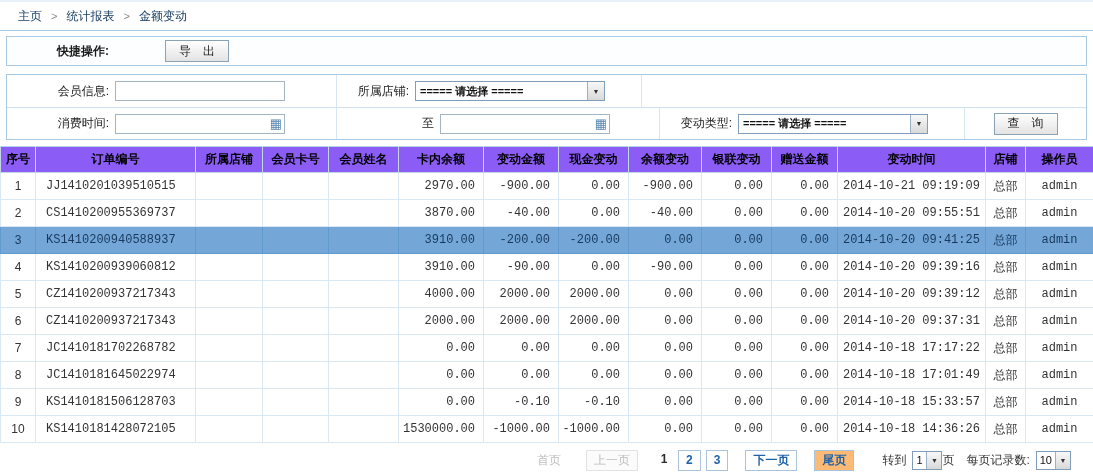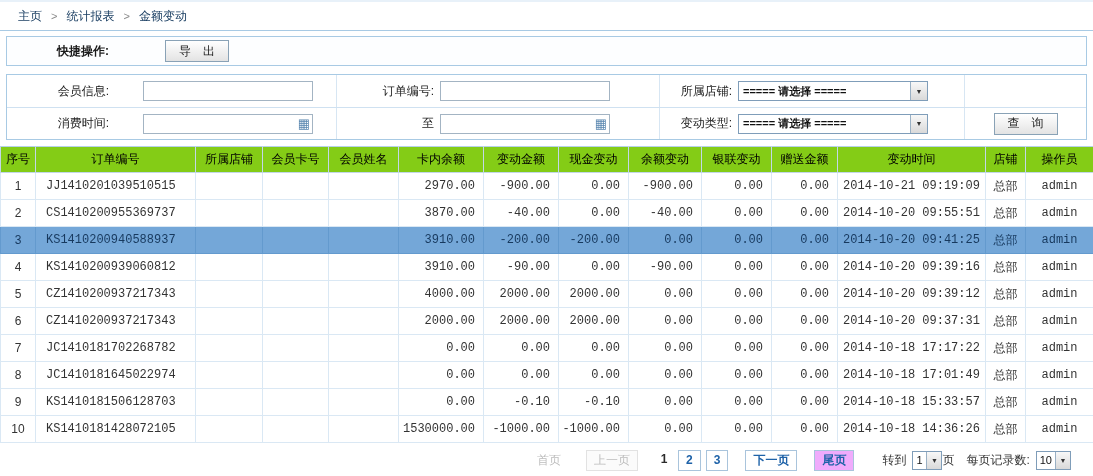--- a/index.html
+++ b/index.html
@@ -20,21 +20,21 @@
   .btn { border:1px solid #89a2b6; background:linear-gradient(#ffffff,#e3e3e3);
     height:22px; padding:0 13px; font-size:12px; color:#222; cursor:pointer;
     font-family:"Liberation Sans","DejaVu Sans",sans-serif; }
   .export-btn { margin-left:56px; }
 
   
   .filter-box { margin:0 6px; border:1px solid #a8cae4; }
   .filter-row { display:flex; height:32px; }
   .filter-row + .filter-row { border-top:1px solid #cfe1f1; }
   .fcell { display:flex; align-items:center; border-right:1px solid #d7e6f3; }
-  .fcell.c1 { width:330px;gap:28px; }
+  .fcell.c1 { width:330px; }
   .fcell.c2 { width:323px; }
   .fcell.c3 { width:305px; }
   .fcell.c4 { flex:1; border-right:none; justify-content:center; }
   .flabel { text-align:right; padding-right:6px; color:#222; }
   .c1 .flabel { width:108px; }
   .c2 .flabel { width:103px; }
   .c3 .flabel { width:78px; }
   .text-input { width:170px; height:20px; border:1px solid #a3b4c3; padding:0 4px;
     font-size:12px; font-family:"Liberation Sans","DejaVu Sans",sans-serif; }
   .date-wrap { position:relative; width:170px; height:20px; }
@@ -47,21 +47,21 @@
     align-items:center; cursor:pointer; }
   .select.wide { width:190px; }
   .select-value { flex:1; padding-left:4px; font-weight:bold; font-size:11px; color:#111;
     white-space:nowrap; overflow:hidden; }
   .select-arrow { width:17px; height:18px; border-left:1px solid #9ab0c4;
     background:linear-gradient(#f8f8f8,#d9d9d9); display:flex; align-items:center;
     justify-content:center; font-size:7px; color:#333; }
 
   
   table { width:1093px; border-collapse:collapse; table-layout:fixed; margin-top:6px; }
-  th { height:26px; font-weight:normal; color:#000; font-size:12px; background:#84cc16;
+  th { height:26px; font-weight:bold; color:#000; font-size:12px; background:#8b5cf6;
     border:1px solid #c3d7e8; border-top:1px solid #b7d2e8; text-align:center; }
   td { height:27px; border:1px solid #dae8f4; font-size:12px; color:#333; overflow:hidden; white-space:nowrap; }
   td:nth-child(1) { text-align:center; }
   td:nth-child(2) { text-align:left; padding-left:10px;
     font-family:"Liberation Mono","DejaVu Sans Mono",monospace; }
   td:nth-child(3), td:nth-child(4), td:nth-child(5) { text-align:center; }
   td:nth-child(6), td:nth-child(7), td:nth-child(8), td:nth-child(9),
   td:nth-child(10), td:nth-child(11) { text-align:right; padding-right:8px;
     font-family:"Liberation Mono","DejaVu Sans Mono",monospace; }
   td:nth-child(12) { text-align:center;
@@ -76,21 +76,21 @@
   .footer { display:flex; align-items:center; height:34px; }
   .summary { margin-left:85px; color:#9a9a9a; letter-spacing:1px; }
   .pager { display:flex; align-items:center; margin-left:auto; column-gap:17px; }
   .pg { display:inline-block; min-width:18px; height:21px; line-height:19px; padding:0 7px;
     border:1px solid #a9c4dc; color:#1e62a8; font-weight:bold; text-align:center;
     background:#fff; cursor:pointer; }
   .pg.disabled { color:#bdbdbd; border-color:#e2e2e2; background:#fbfbfb;
     font-weight:normal; cursor:default; }
   .pg.first { border-color:transparent; background:transparent; }
   .pg.current { border:none; background:none; color:#2b2b2b; padding:0 4px; cursor:default; }
-  .pg.last { background:#f0abfc; }
+  .pg.last { background:#fdba74; }
   .goto { display:flex; align-items:center; margin-left:28px; margin-right:22px; color:#333; }
   .goto .gap { width:6px; }
   .mini-select { height:19px; border:1px solid #7f9db9; background:#fff;
     display:inline-flex; align-items:center; cursor:pointer; }
   .mini-select .select-value { font-weight:normal; font-size:11px; padding:0 3px; min-width:13px; }
   .mini-select .select-arrow { width:15px; height:17px; }
 </style>
 </head>
 <body>
 
@@ -100,24 +100,20 @@
 
 <div class="quickops">
   <span class="quickops-label">快捷操作:</span>
   <button class="btn export-btn">导　出</button>
 </div>
 
 <div class="filter-box">
   <div class="filter-row">
     <div class="fcell c1">
       <span class="flabel">会员信息:</span>
-      <input class="text-input" type="text" value="" style="">
-    </div>
-    <div class="fcell c2">
-      <span class="flabel">订单编号:</span>
       <input class="text-input" type="text" value="" style="">
     </div>
     <div class="fcell c3">
       <span class="flabel">所属店铺:</span>
       <div class="select wide">
         <span class="select-value">===== 请选择 =====</span>
         <span class="select-arrow">▼</span>
       </div>
     </div>
     <div class="fcell c4"></div>

